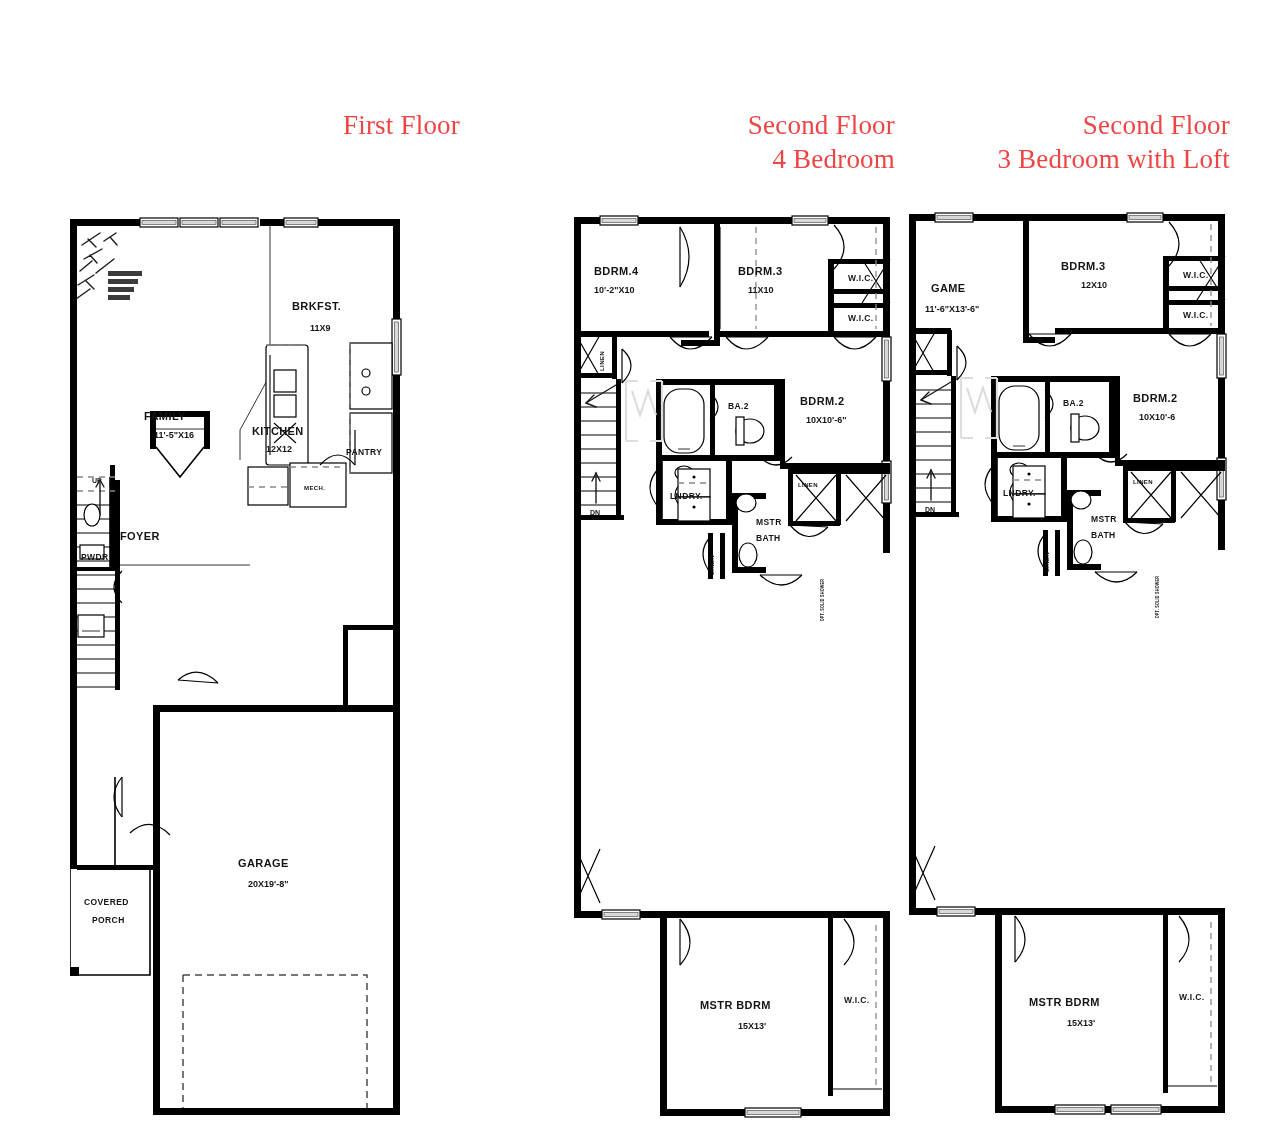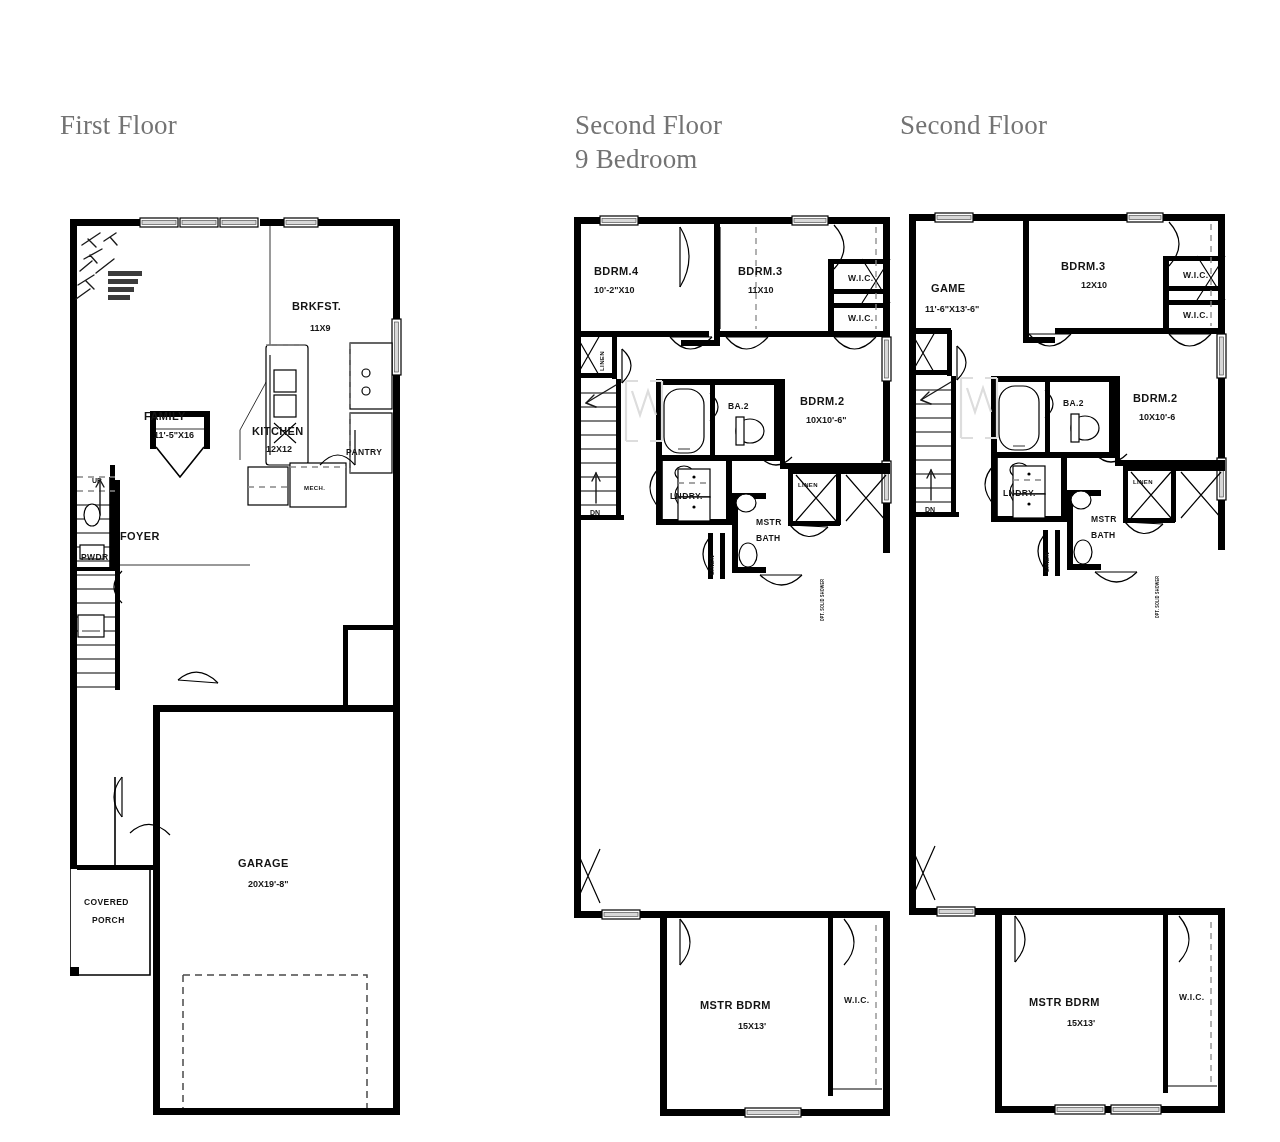--- a/index.html
+++ b/index.html
@@ -16,22 +16,22 @@
     overflow: hidden;
   }
   .page {
     position: absolute;
     inset: 0;
   }
 
   
   .plan-title {
     position: absolute;
-    text-align: left;
-    color: #737373;
+    text-align: right;
+    color: #ef4444;
     font-family: "Liberation Serif", serif;
     font-size: 27px;
     line-height: 1.26;
     letter-spacing: 0.2px;
     white-space: nowrap;
   }
   .plan-title .t-line2 { display: block; }
 
   #title-first  { left: 60px;  top: 108px; width: 400px; }
   #title-second { left: 575px; top: 108px; width: 320px; }
@@ -82,25 +82,26 @@
 <body>
 
 <div class="page">
 
   <div class="plan-title" id="title-first">
     <span>First Floor</span>
   </div>
 
   <div class="plan-title" id="title-second">
     <span>Second Floor</span>
-    <span class="t-line2">9 Bedroom</span>
+    <span class="t-line2">4 Bedroom</span>
   </div>
 
   <div class="plan-title" id="title-third">
     <span>Second Floor</span>
+    <span class="t-line2">3 Bedroom with Loft</span>
   </div>
 
   <div class="plan" id="plan-first">
     <svg viewBox="0 0 340 900" xmlns="http://www.w3.org/2000/svg">
 
       <g>
 
         <rect class="wall" x="0" y="4" width="70" height="7"></rect>
         <rect class="wall" x="190" y="4" width="24" height="7"></rect>
         <rect class="wall" x="248" y="4" width="82" height="7"></rect>

